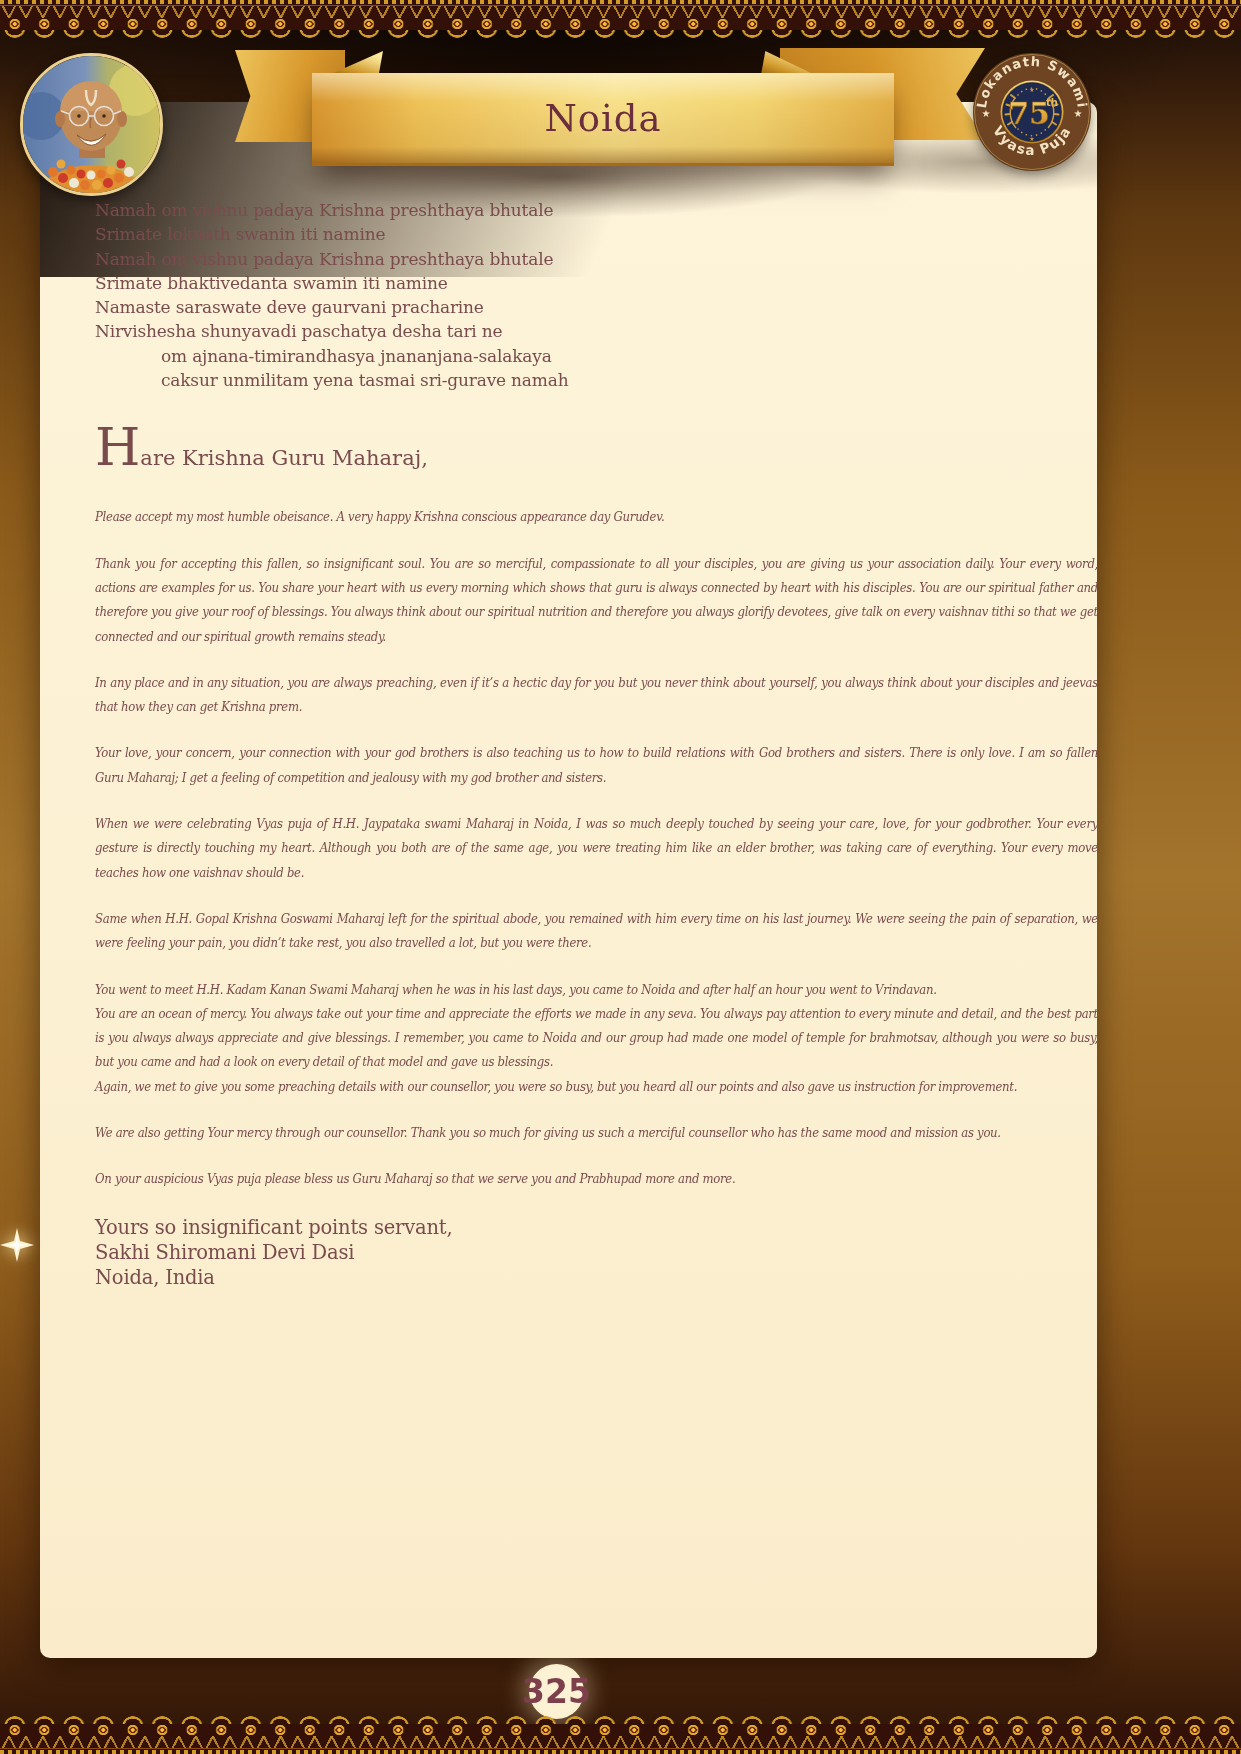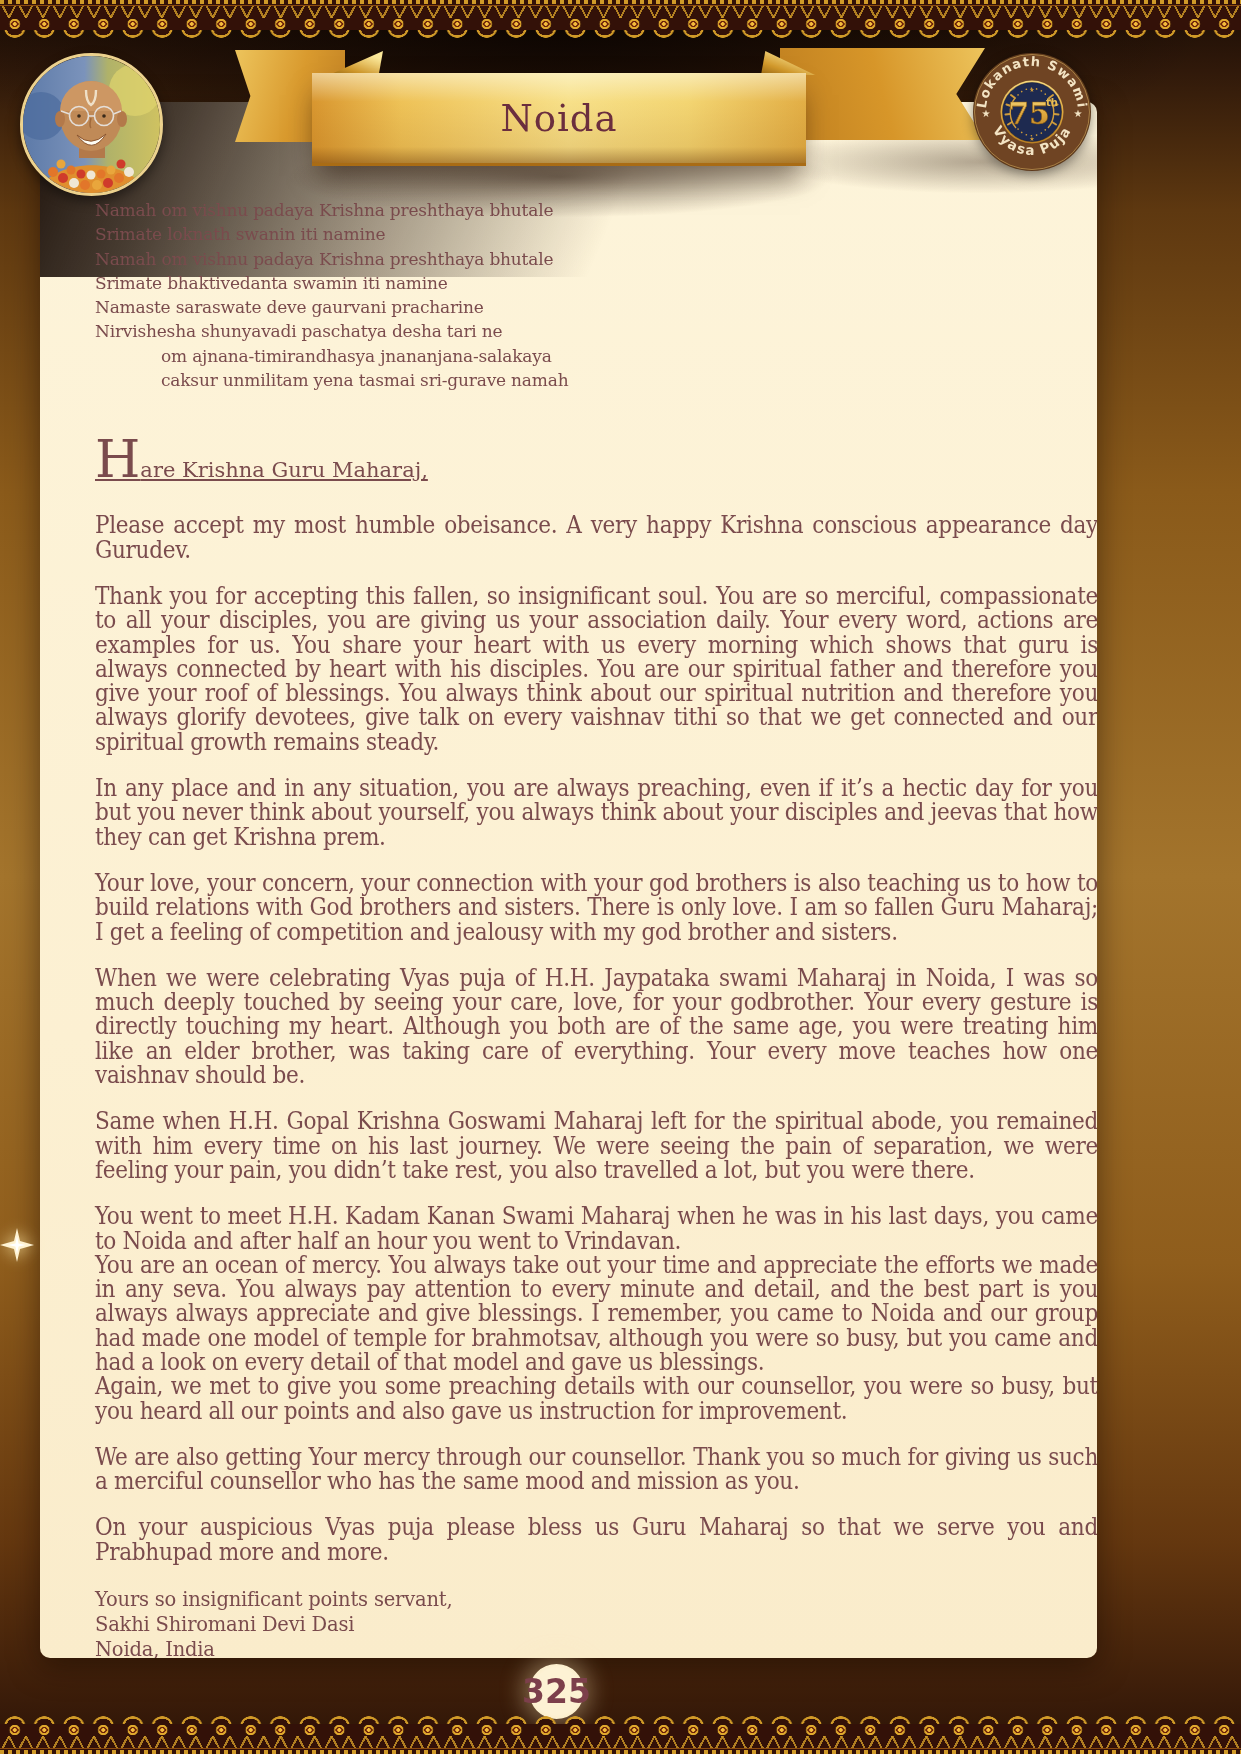--- a/index.html
+++ b/index.html
@@ -33,40 +33,40 @@
   .panel-shadows{position:absolute;left:0;top:0;width:100%;height:175px;border-radius:10px 10px 0 0;pointer-events:none;
     background:
       radial-gradient(ellipse 300px 45px at 940px 60px, rgba(40,20,8,0.35), rgba(40,20,8,0) 70%),
       radial-gradient(ellipse 390px 58px at 520px 75px, rgba(35,16,5,0.5), rgba(35,16,5,0) 70%),
       linear-gradient(113deg, rgba(20,8,2,0.95) 0%, rgba(20,8,2,0.78) 13%, rgba(26,11,4,0.4) 34%, rgba(26,11,4,0) 55%);}
 
   
   .letter{position:absolute;left:55px;top:96px;width:1003px;color:#7a4b4d;}
   .inv-line{font-size:17px;line-height:24.3px;letter-spacing:-0.2px;}
   .inv-line.indent{padding-left:66px;}
-  .salutation{margin-top:47px;line-height:41px;font-size:21px;white-space:nowrap;text-decoration:underline;}
+  .salutation{margin-top:30px;line-height:50px;font-size:21px;white-space:nowrap;}
   .dropcap{font-size:52px;}
-  .para{font-size:24px;line-height:24.3px;letter-spacing:-0.3px;text-align:justify;margin:22px 0 0 0;font-stretch:condensed;}
+  .para{font-size:13px;line-height:24.3px;letter-spacing:-0.3px;text-align:justify;margin:22px 0 0 0;font-stretch:condensed;font-style:italic;}
   .para.tight{margin-top:0;}
   .sig-line{font-size:19.5px;line-height:25px;letter-spacing:-0.2px;}
   .signature{margin-top:23px;}
 
   
   .ribbon{position:absolute;left:233px;top:38px;width:752px;height:130px;z-index:3;}
   .tail{position:absolute;height:92px;}
   .tail-left{left:2px;top:12px;width:110px;
     background:linear-gradient(105deg,#edc45c,#d99a2e 55%,#c08023);
     clip-path:polygon(0 0,100% 0,100% 100%,0 100%,14% 50%);}
   .tail-right{left:547px;top:10px;width:205px;
     background:linear-gradient(255deg,#edc45c,#d79629 50%,#bf7f20);
     clip-path:polygon(0 0,100% 0,86% 50%,100% 100%,0 100%);}
   .curl{position:absolute;width:54px;height:24px;background:linear-gradient(200deg,#fbe89a 20%,#d2992b 70%,#9c6a14);}
   .curl-left{left:96px;top:13px;clip-path:polygon(0 100%,100% 0,92% 100%);}
   .curl-right{left:528px;top:13px;clip-path:polygon(8% 0,100% 100%,0 100%);}
-  .band{position:absolute;left:79px;top:35px;width:494px;height:90px;
+  .band{position:absolute;left:79px;top:35px;width:582px;height:90px;
     background:
       linear-gradient(180deg, rgba(255,252,230,0.55), rgba(255,255,255,0) 32%, rgba(140,75,5,0.12) 82%, rgba(100,48,2,0.45) 100%),
       linear-gradient(90deg,#d8962f 0%,#eec257 18%,#f7e089 52%,#f3d572 76%,#e2ae45 100%);
     border-bottom:3px solid #a96c15;
     box-shadow:0 16px 26px -6px rgba(35,16,5,0.55);
     display:flex;align-items:center;justify-content:center;}
   .band-title{font-size:37px;color:#6b2e3e;letter-spacing:1px;}
 
   
   .avatar{position:absolute;left:20px;top:53px;width:137px;height:137px;border-radius:50%;

